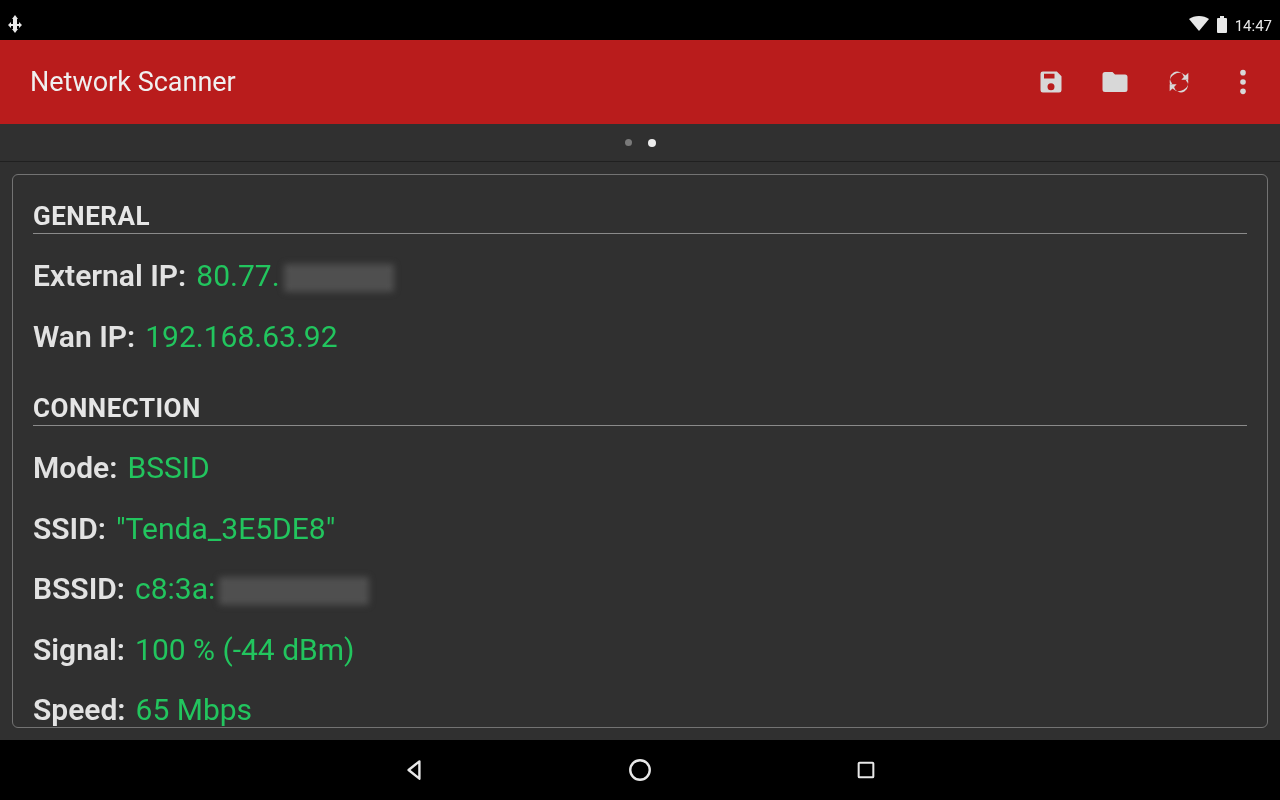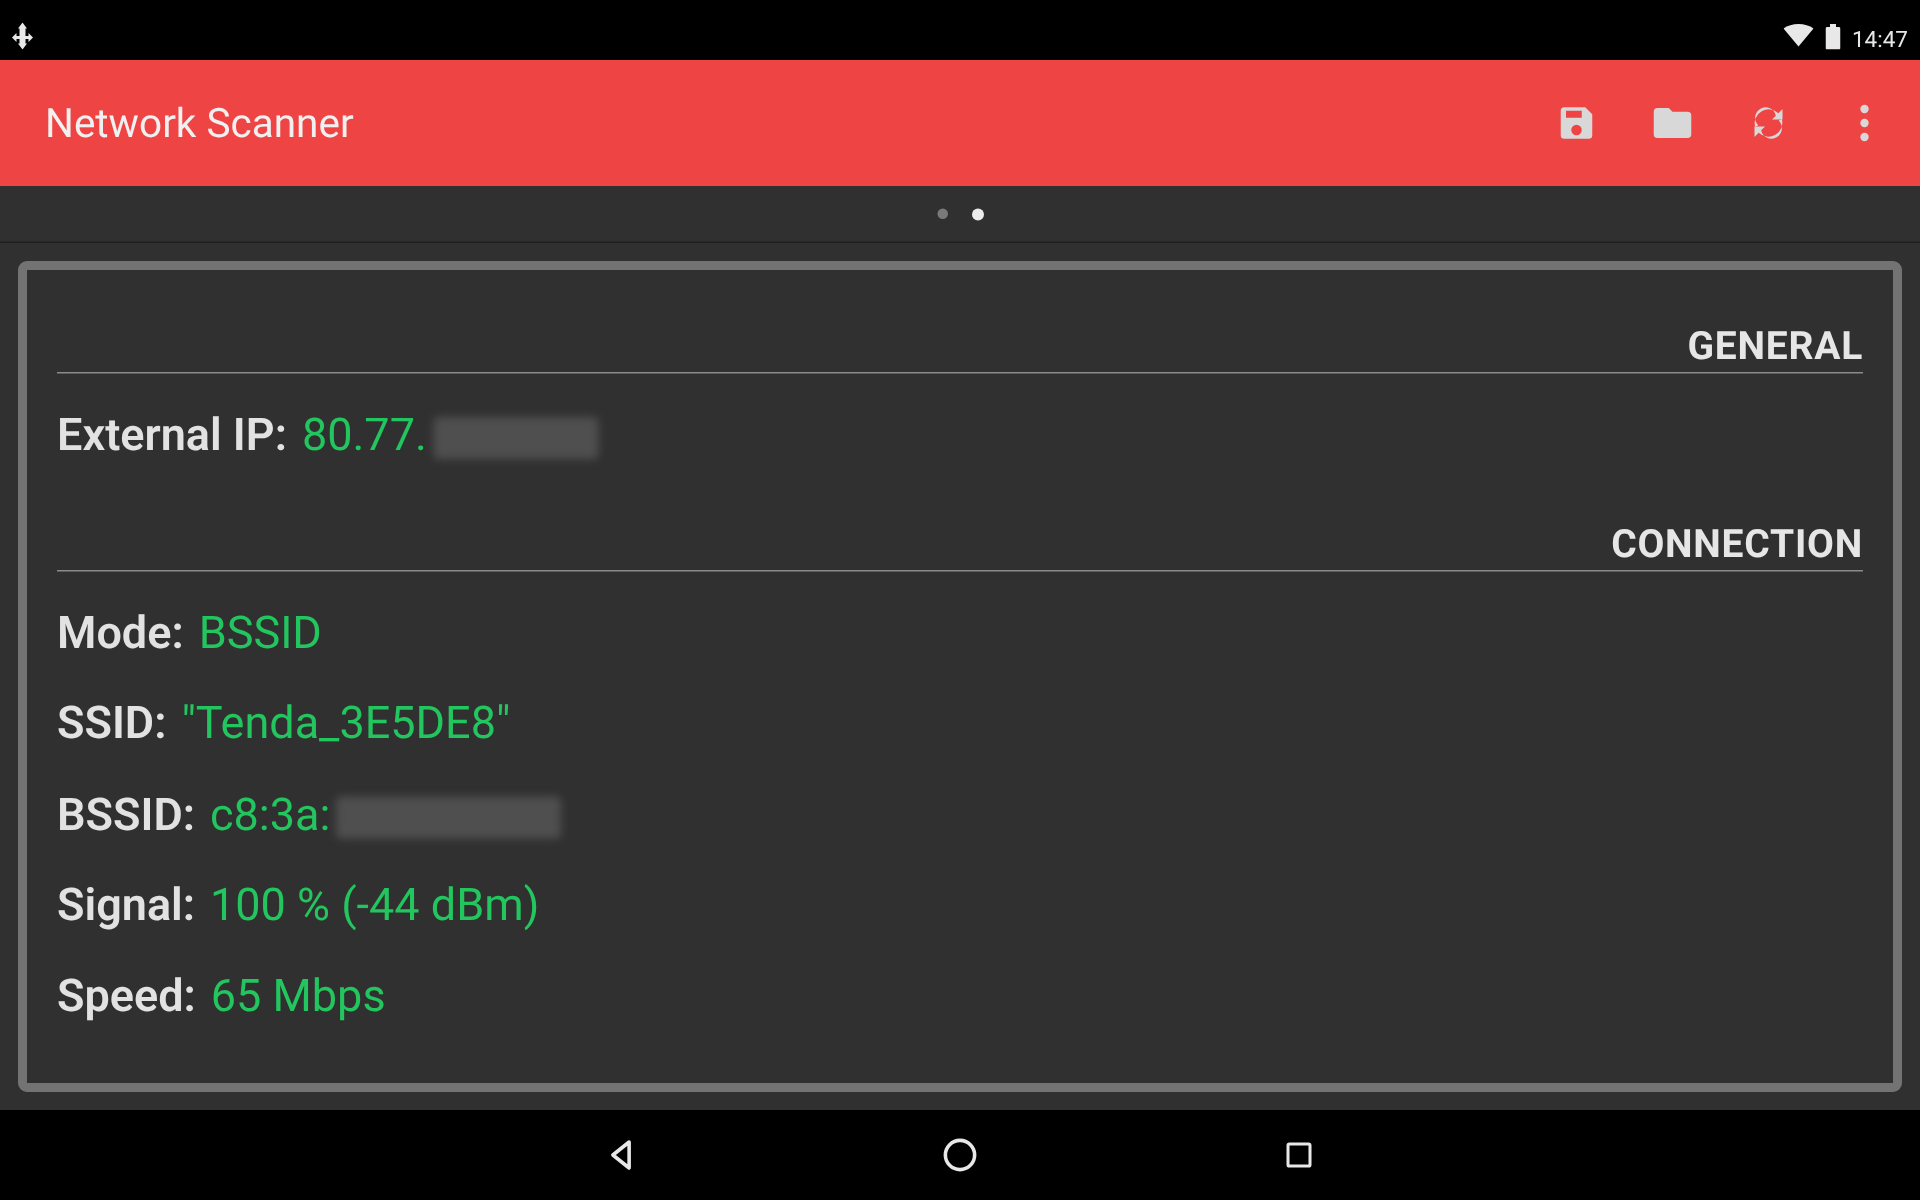--- a/index.html
+++ b/index.html
@@ -23,21 +23,21 @@
     padding: 0 8px;
     font-size: 15px;
     color: #e8e8e8;
     margin-top: 12px;
   }
   .status-left, .status-right { display: flex; align-items: center; gap: 8px; }
   .status-right svg { fill: #e8e8e8; }
   
   .app-bar {
     height: 84px;
-    background: #ef4444;
+    background: #b91c1c;
     display: flex;
     align-items: center;
     justify-content: space-between;
     padding: 0 14px 0 30px;
   }
   .app-title {
     color: #f0f0f0;
     font-size: 27px;
     font-weight: 400;
   }
@@ -72,26 +72,25 @@
   .pager-dot.inactive { background: #7a7a7a; }
   .pager-dot.active { background: #ececec; width: 8px; height: 8px; }
   
   .content-wrap {
     flex: 1;
     background: #303030;
     padding: 12px;
     overflow: hidden;
   }
   .card {
-    border: 6px solid #737373;
+    border: 1px solid #737373;
     border-radius: 6px;
     height: 100%;
-    padding: 26px 20px;
+    padding: 16px 20px;
     overflow: hidden;
-    text-align: right;
   }
   .section-title {
     color: #e6e6e6;
     font-size: 26px;
     font-weight: 700;
     letter-spacing: 0.5px;
     margin-top: 10px;
     margin-bottom: 2px;
   }
   .section-divider {
@@ -214,20 +213,24 @@
     <div class="section-title">GENERAL</div>
     <hr class="section-divider">
 
     <div class="row">
       <span class="label">External IP:</span>
       <span class="value">
         <span>80.77.</span><span class="redact"></span>
       </span>
     </div>
 
+    <div class="row">
+      <span class="label">Wan IP:</span>
+      <span class="value">192.168.63.92</span>
+    </div>
 
 
     <div class="section-gap"></div>
 
     <div class="section-title">CONNECTION</div>
     <hr class="section-divider">
 
     <div class="row">
       <span class="label">Mode:</span>
       <span class="value">BSSID</span>

